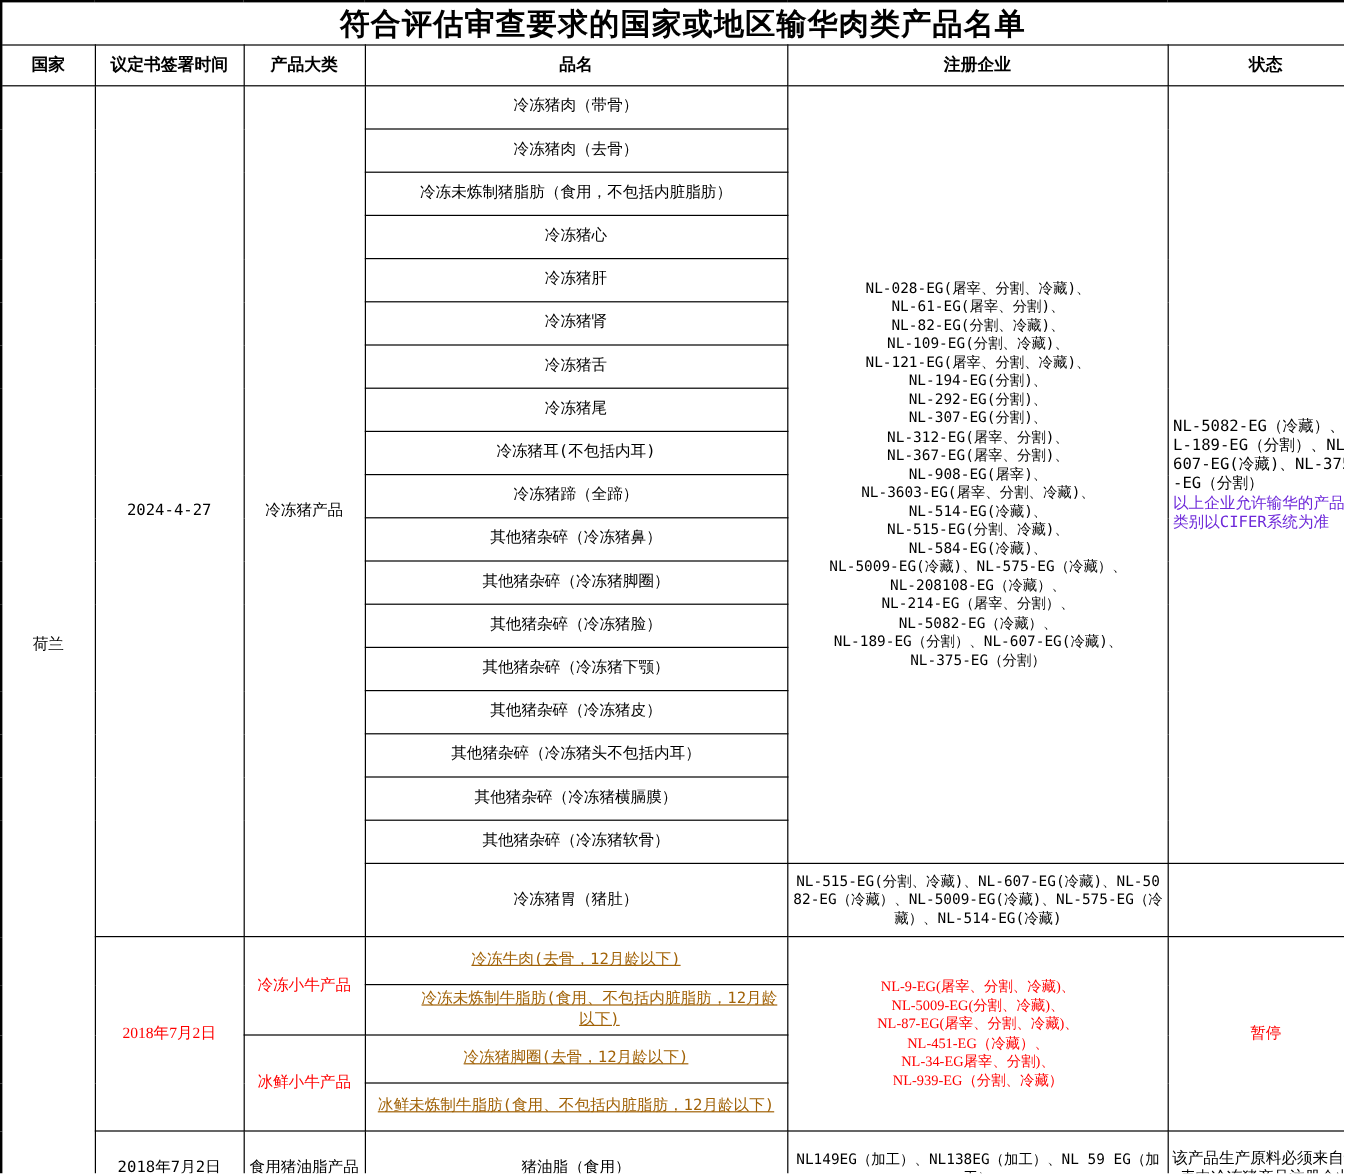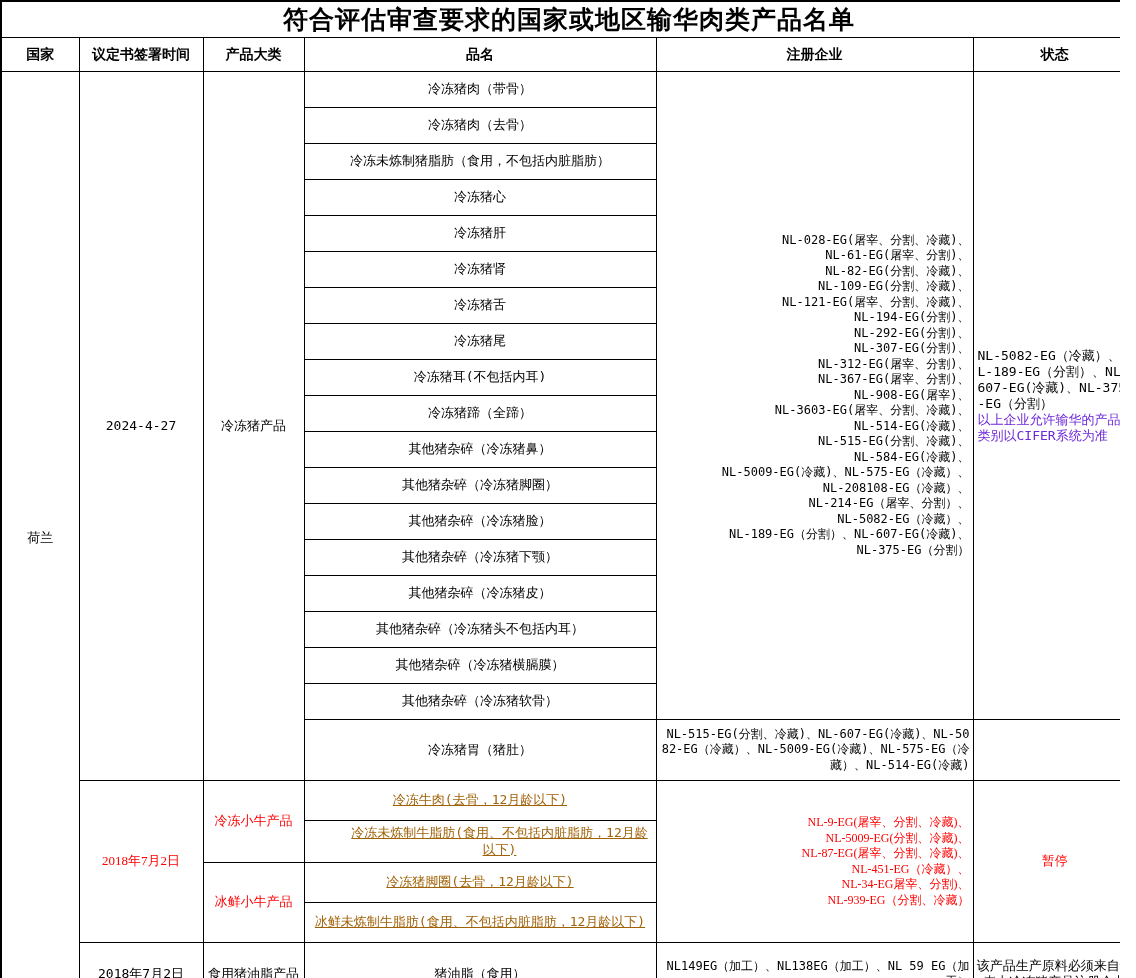--- a/index.html
+++ b/index.html
@@ -41,21 +41,21 @@
     height: 31px;
     font-weight: bold;
     font-size: 14px;
   }
   tr.r35  td { height: 33px; }
   tr.r58  td { height: 56px; }
   tr.r39  td { height: 37px; }
   tr.r41  td { height: 39px; padding-left: 42px; }
   tr.r62  td { height: 60px; }
   td.ent {
-    text-align: right;
+    text-align: center;
     font-size: 12px;
     line-height: 15.5px;
     white-space: pre-line;
     word-break: break-all;
     padding-left: 4px;
   }
   td.status-cell {
     text-align: left;
     font-size: 13px;
     line-height: 16px;

